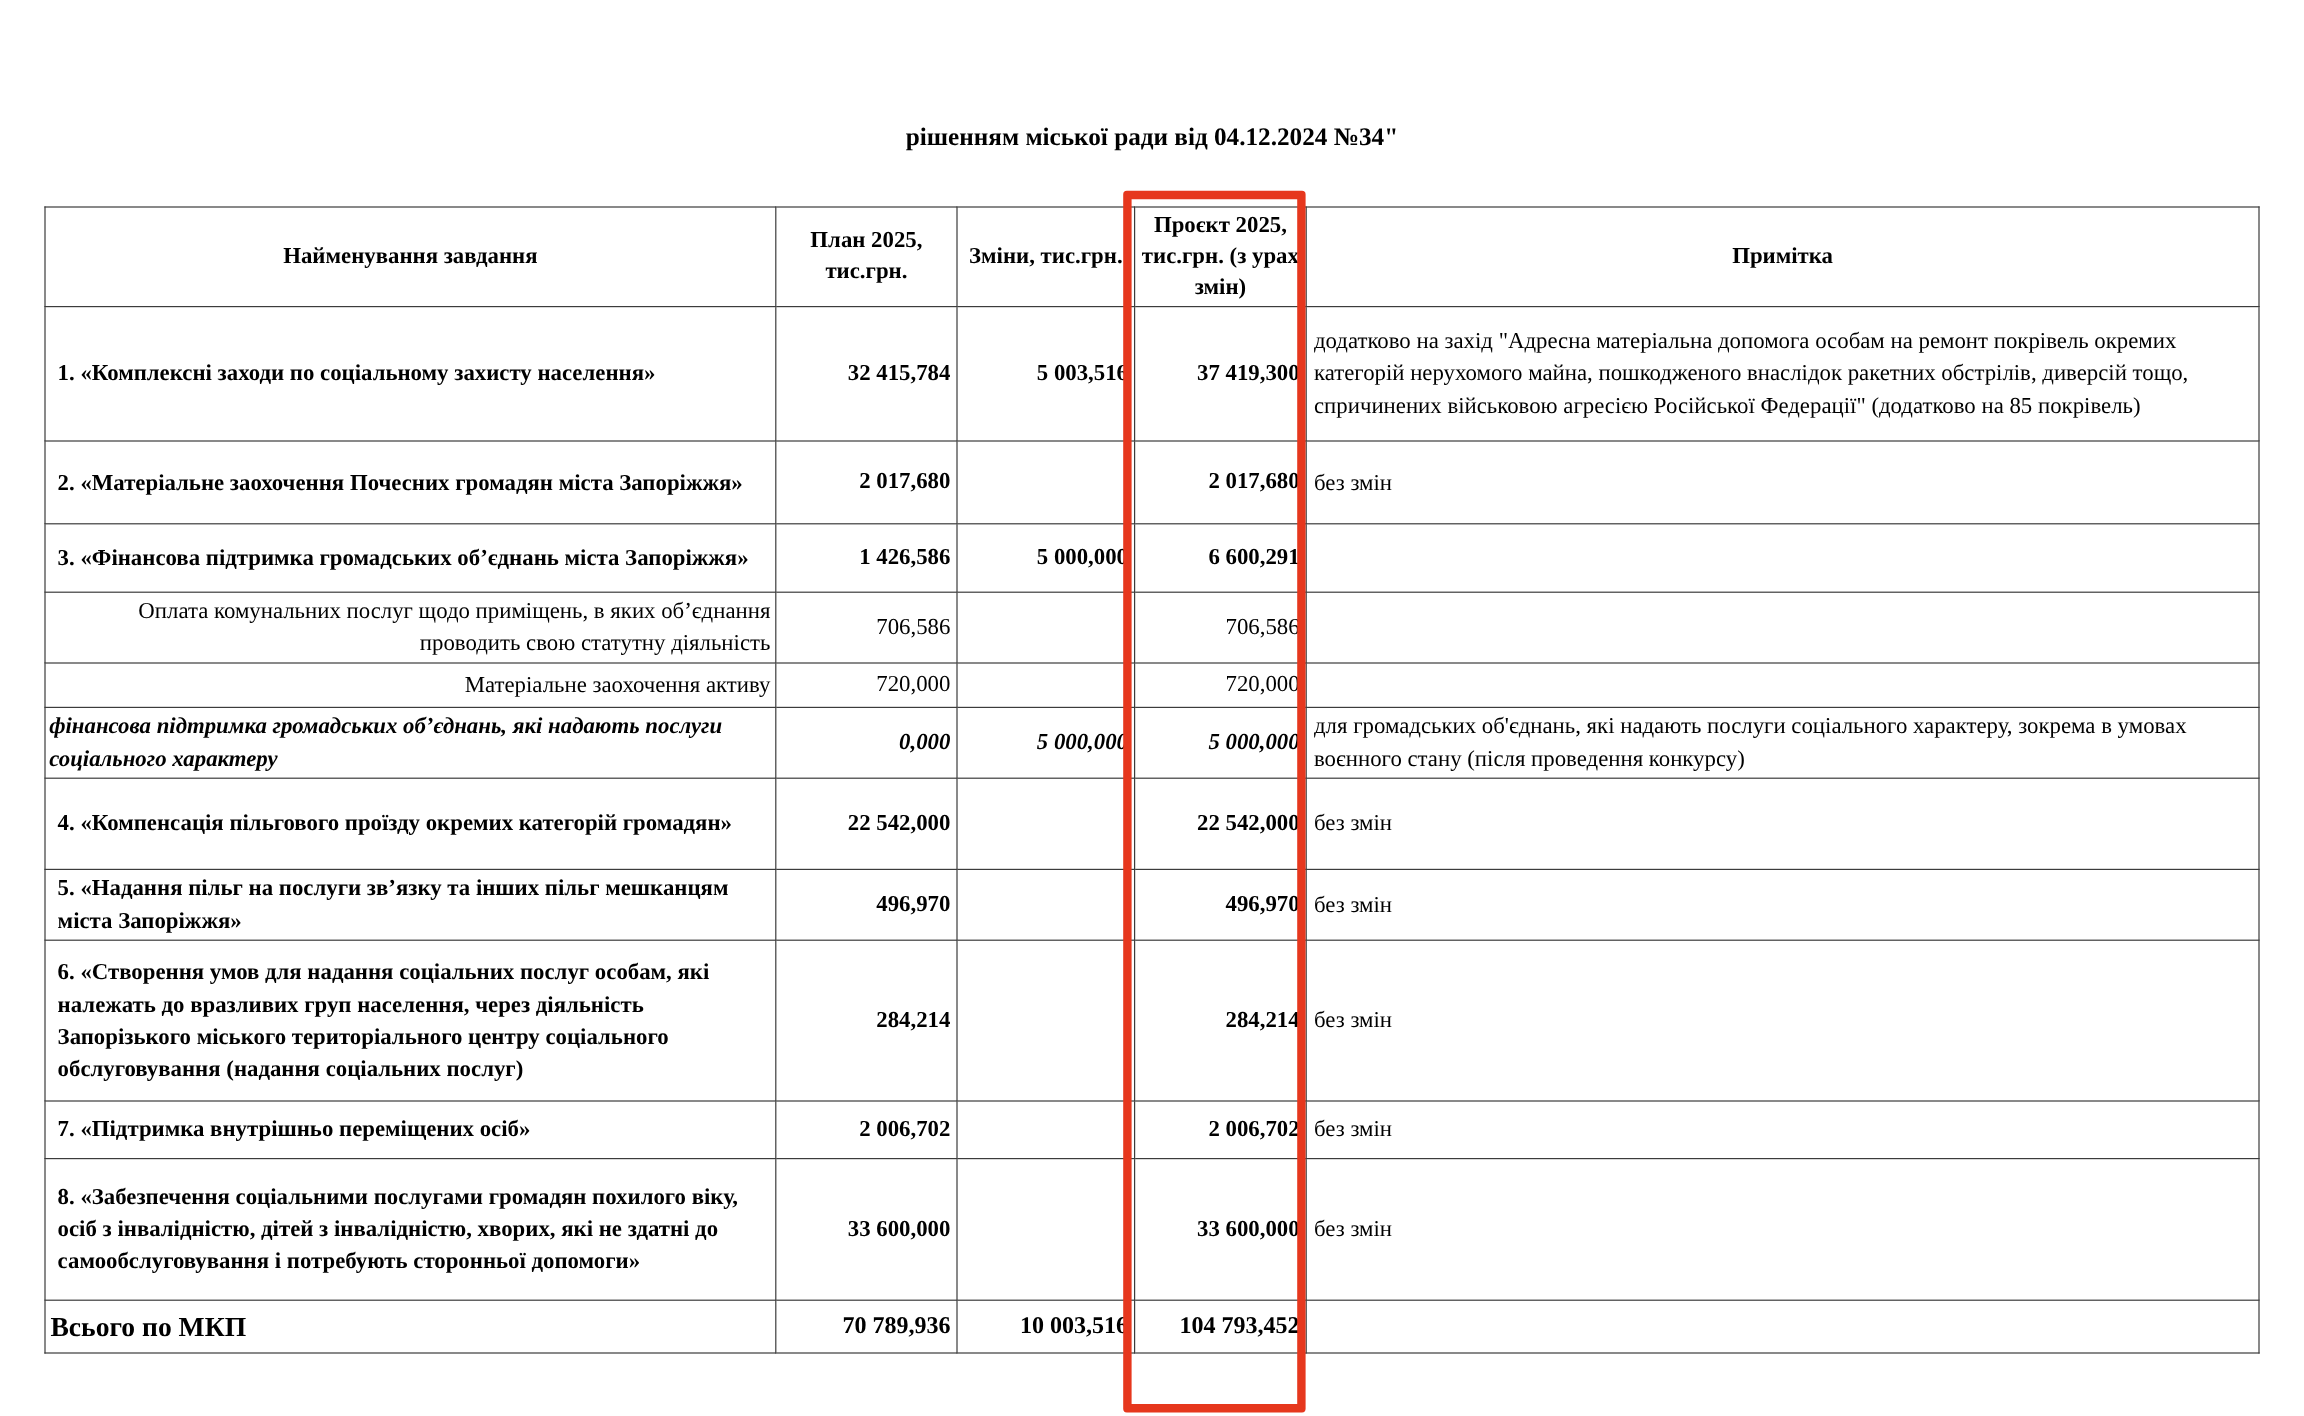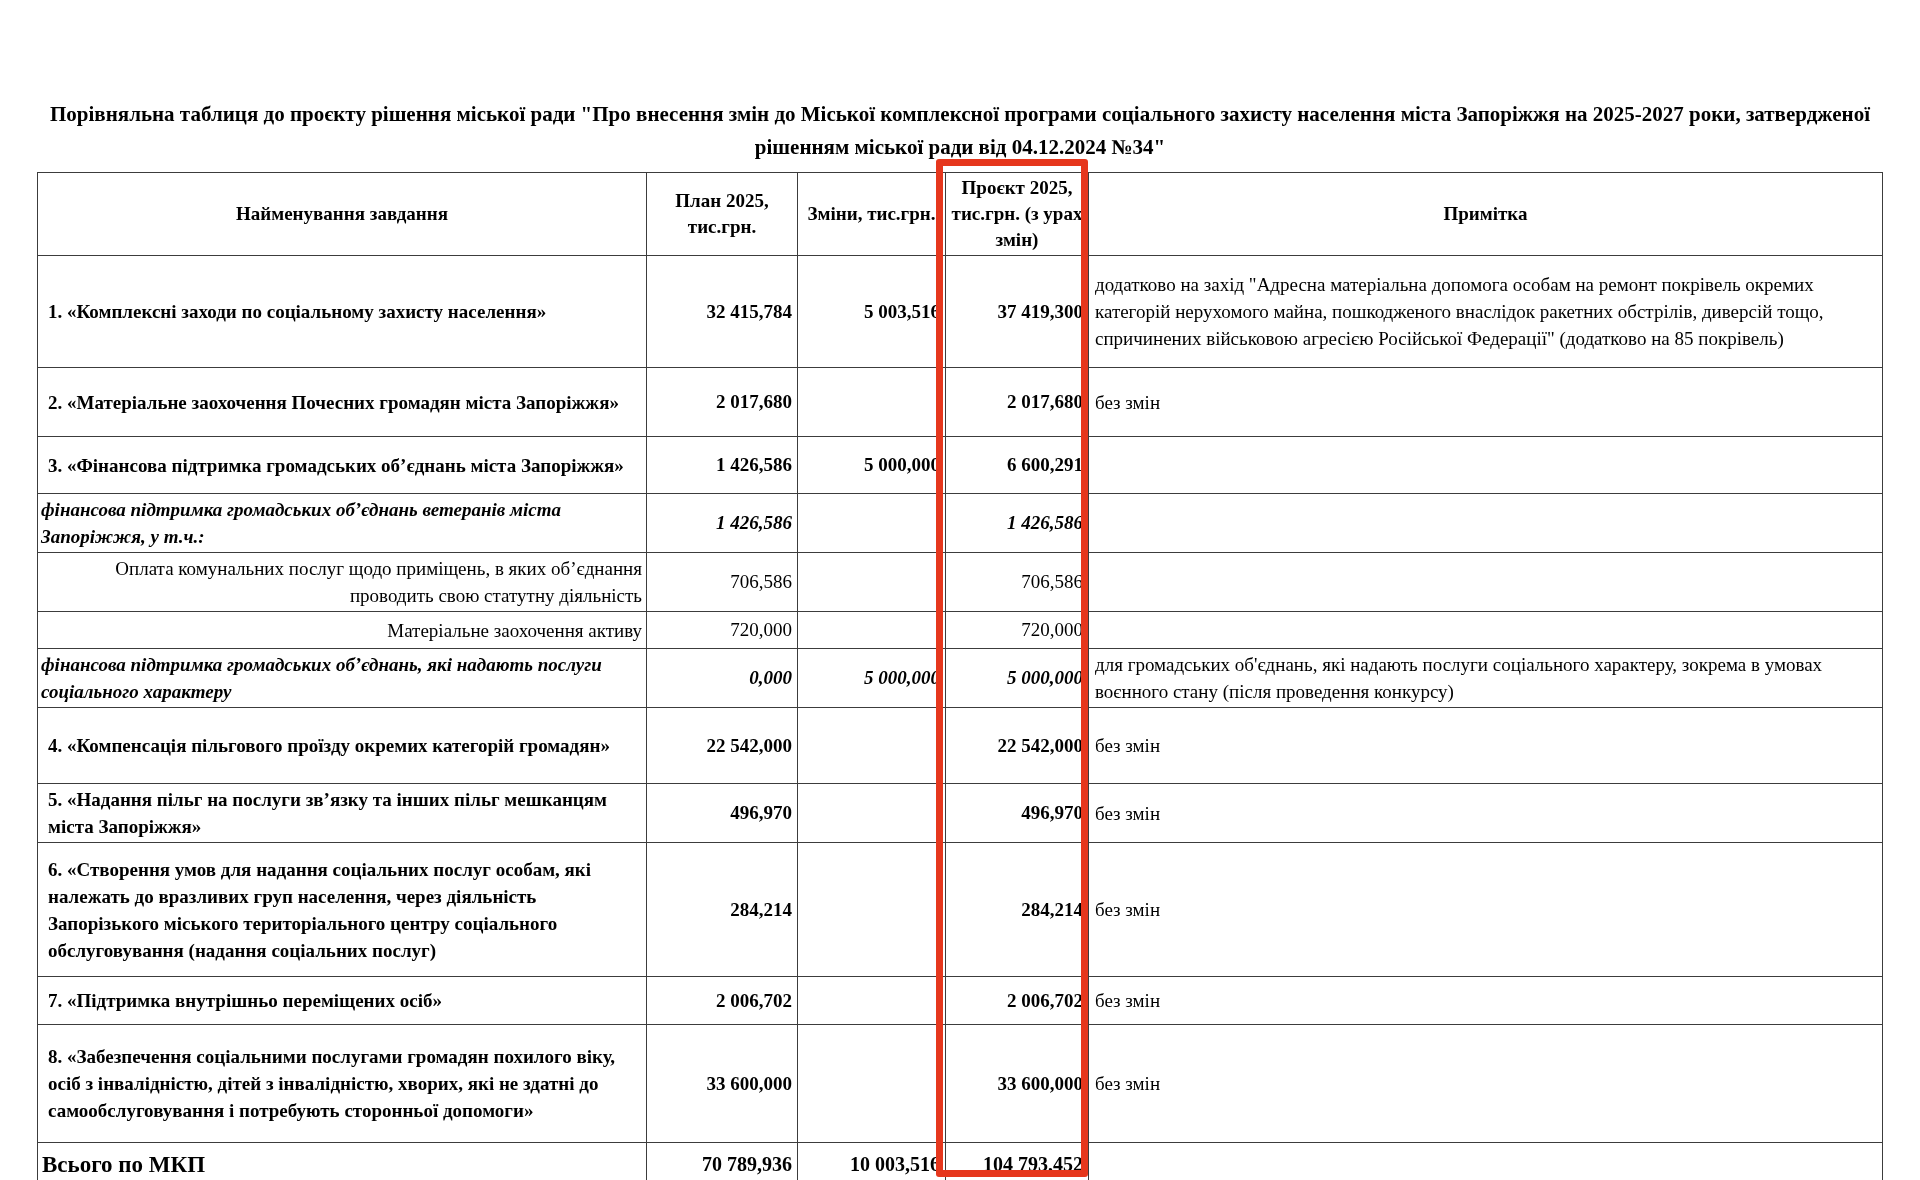--- a/index.html
+++ b/index.html
@@ -76,21 +76,20 @@
     pointer-events: none;
     z-index: 5;
   }
 </style>
 </head>
 <body>
 
 <div class="page">
 
   <div class="doc-title">
-    <div>Порівняльна таблиця до проєкту рішення міської ради "Про внесення змін до Міської комплексної програми соціального захисту населення міста Запоріжжя на 2025-2027 роки, затвердженої</div>
     <div>рішенням міської ради від 04.12.2024 №34"</div>
   </div>
 
   <table class="cmp">
     <colgroup>
       <col style="width:609px">
       <col style="width:151px">
       <col style="width:148px">
       <col style="width:143px">
       <col style="width:794px">
@@ -122,27 +121,20 @@
           <td class="c-num">2 017,680</td>
           <td class="c-note">без змін</td>
         </tr>
         <tr class="task" style="height: 57px;">
           <td class="c-name">3. «Фінансова підтримка громадських об’єднань міста Запоріжжя»</td>
           <td class="c-num">1 426,586</td>
           <td class="c-num">5 000,000</td>
           <td class="c-num">6 600,291</td>
           <td class="c-note"></td>
         </tr>
-        <tr class="sub_italic" style="height: 58px;">
-          <td class="c-name">фінансова підтримка громадських об’єднань ветеранів міста Запоріжжя, у т.ч.:</td>
-          <td class="c-num">1 426,586</td>
-          <td class="c-num"></td>
-          <td class="c-num">1 426,586</td>
-          <td class="c-note"></td>
-        </tr>
         <tr class="sub_plain" style="height: 55px;">
           <td class="c-name">Оплата комунальних послуг щодо приміщень, в яких об’єднання проводить свою статутну діяльність</td>
           <td class="c-num">706,586</td>
           <td class="c-num"></td>
           <td class="c-num">706,586</td>
           <td class="c-note"></td>
         </tr>
         <tr class="sub_plain" style="height: 37px;">
           <td class="c-name">Матеріальне заохочення активу</td>
           <td class="c-num">720,000</td>

